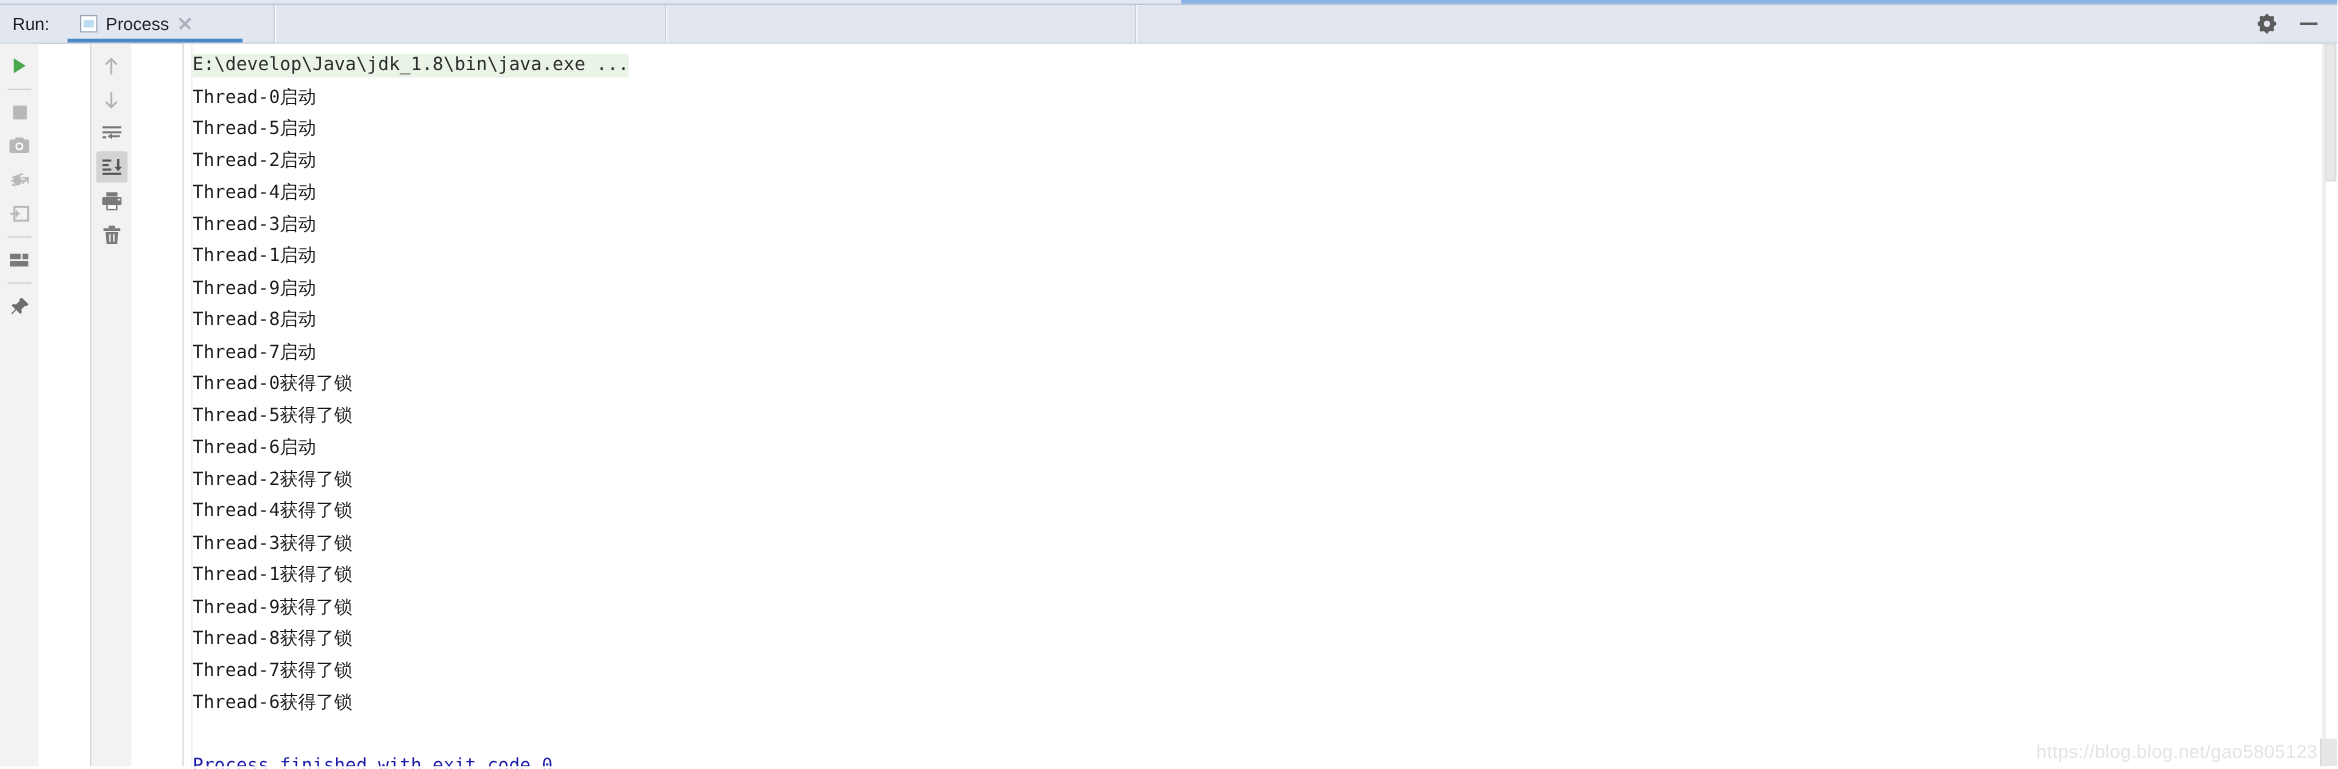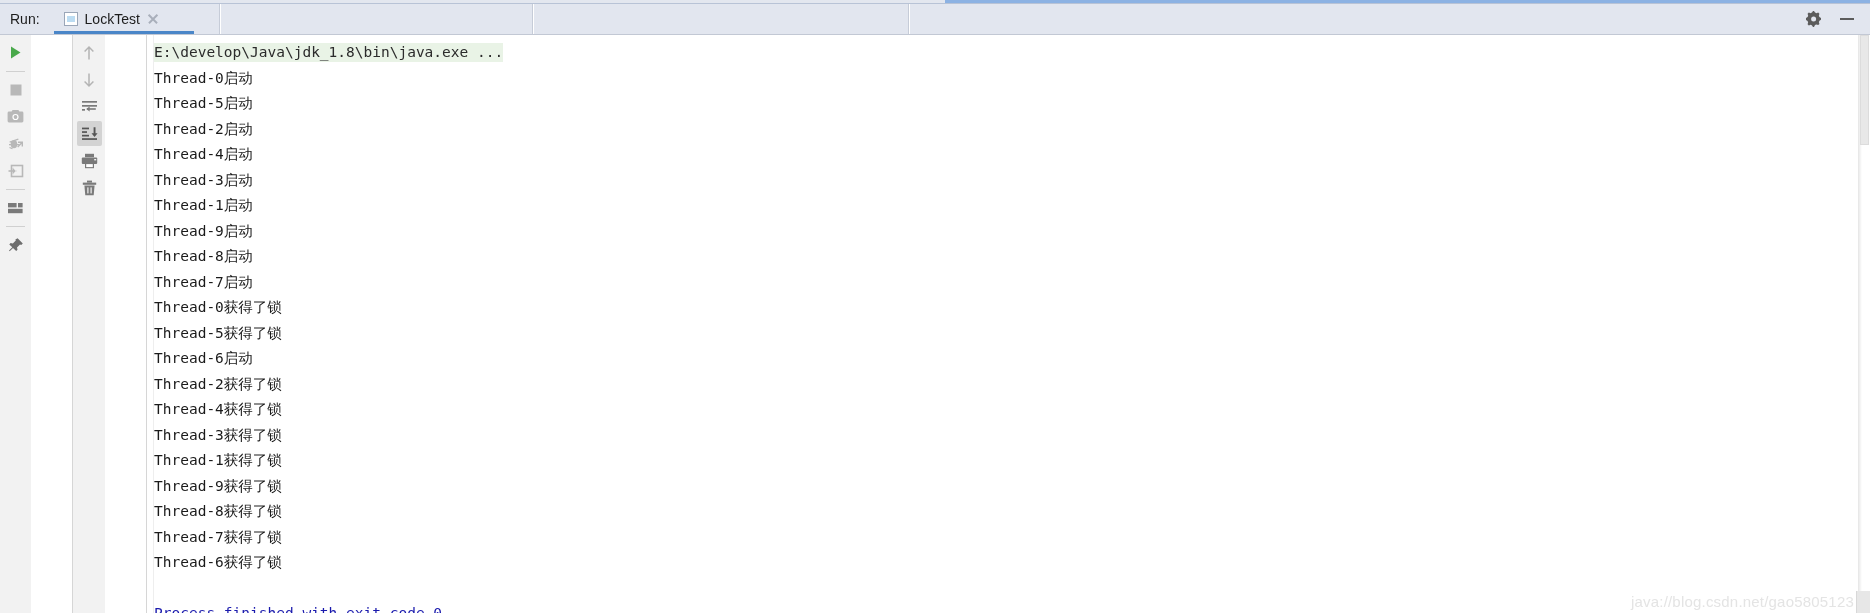--- a/index.html
+++ b/index.html
@@ -270,21 +270,21 @@
 
   <div class="top-sliver">
     <div class="sliver-seg" style="left:945px;width:925px;"></div>
   </div>
 
   <div class="tabbar">
     <div class="run-label">Run:</div>
 
     <div class="tab active">
       <span class="tab-icon"></span>
-      <span class="tab-title">LockTest</span>
+      <span class="tab-title">Process</span>
       <span class="tab-close"></span>
     </div>
 
     <div class="tabbar-divider" style="margin-left:26px;"></div>
     <div class="tabbar-spacer" style="flex:0 0 312px;"></div>
     <div class="tabbar-divider"></div>
     <div class="tabbar-spacer" style="flex:0 0 375px;"></div>
     <div class="tabbar-divider"></div>
     <div class="tabbar-spacer"></div>
 
@@ -422,20 +422,20 @@
     <div class="console-wrap">
       <div class="gutter-strip"></div>
 
       <div class="console" id="console-output"><span class="cline cmd"><span class="txt">E:\develop\Java\jdk_1.8\bin\java.exe ...</span></span><span class="cline out"><span class="txt">Thread-0启动</span></span><span class="cline out"><span class="txt">Thread-5启动</span></span><span class="cline out"><span class="txt">Thread-2启动</span></span><span class="cline out"><span class="txt">Thread-4启动</span></span><span class="cline out"><span class="txt">Thread-3启动</span></span><span class="cline out"><span class="txt">Thread-1启动</span></span><span class="cline out"><span class="txt">Thread-9启动</span></span><span class="cline out"><span class="txt">Thread-8启动</span></span><span class="cline out"><span class="txt">Thread-7启动</span></span><span class="cline out"><span class="txt">Thread-0获得了锁</span></span><span class="cline out"><span class="txt">Thread-5获得了锁</span></span><span class="cline out"><span class="txt">Thread-6启动</span></span><span class="cline out"><span class="txt">Thread-2获得了锁</span></span><span class="cline out"><span class="txt">Thread-4获得了锁</span></span><span class="cline out"><span class="txt">Thread-3获得了锁</span></span><span class="cline out"><span class="txt">Thread-1获得了锁</span></span><span class="cline out"><span class="txt">Thread-9获得了锁</span></span><span class="cline out"><span class="txt">Thread-8获得了锁</span></span><span class="cline out"><span class="txt">Thread-7获得了锁</span></span><span class="cline out"><span class="txt">Thread-6获得了锁</span></span><span class="cline spacer"></span><span class="cline ok"><span class="txt">Process finished with exit code 0</span></span></div>
 
       <div class="scrollbar">
         <div class="track-shadow"></div>
         <div class="thumb"></div>
       </div>
 
-      <div class="watermark">java://blog.csdn.net/gao5805123</div>
+      <div class="watermark">https://blog.blog.net/gao5805123</div>
       <div class="corner-box"></div>
     </div>
 
   </div>
 
   <div class="bottom-edge"></div>
 </div>
 
 </body></html>

